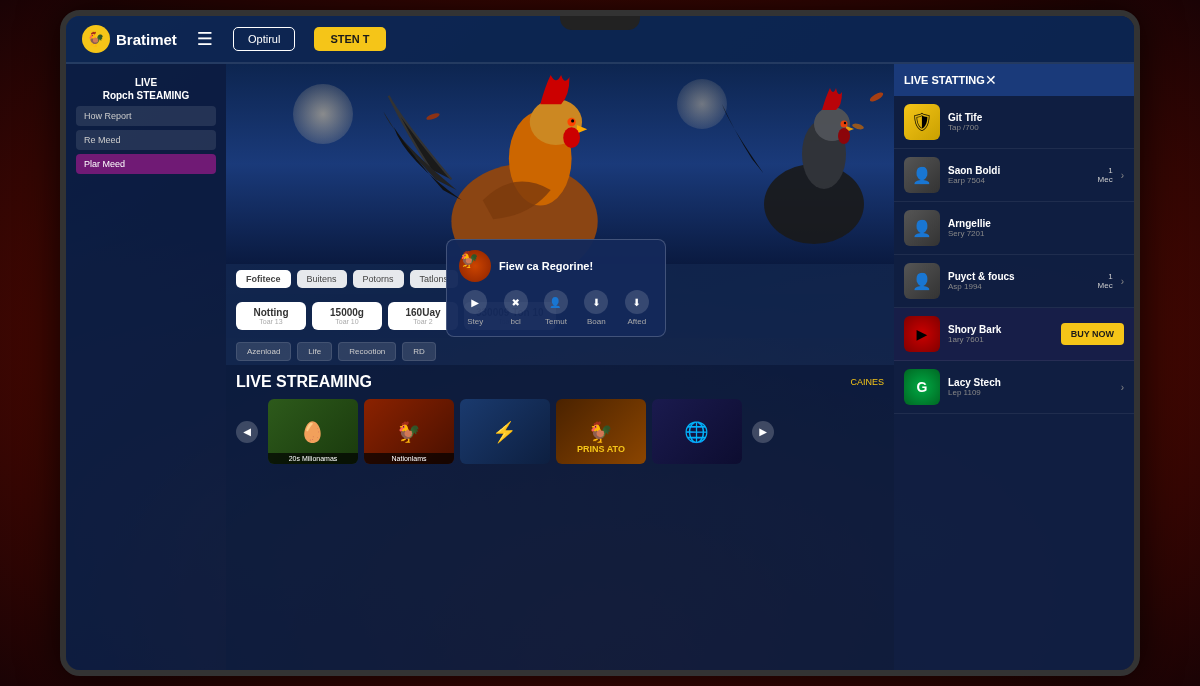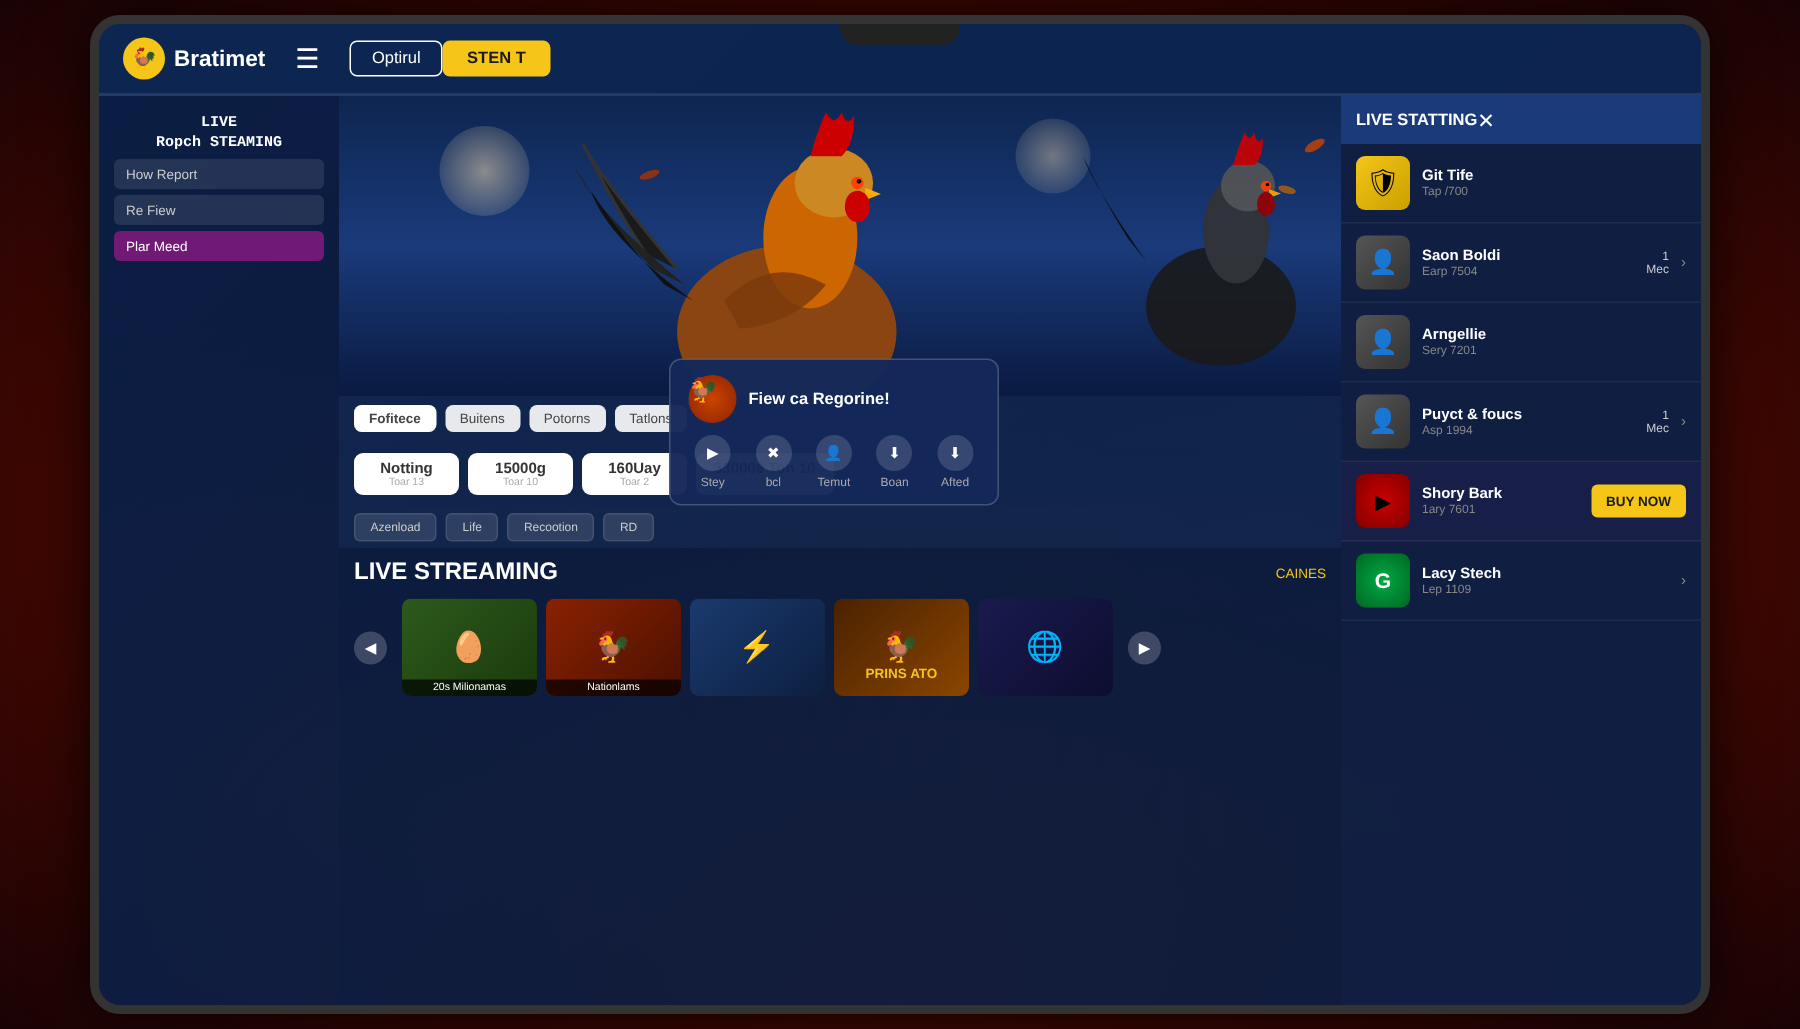--- a/index.html
+++ b/index.html
@@ -100,21 +100,21 @@
     .nav-link {
       color: #ccc;
       font-size: 12px;
       padding: 4px 8px;
       cursor: pointer;
       border-radius: 4px;
     }
     .nav-link.active { color: white; font-weight: bold; }
     .nav-actions {
       display: flex;
-      gap: 0;
+      gap: 19px;
       align-items: center;
     }
     .btn-outline {
       border: 1px solid white;
       color: white;
       background: transparent;
       padding: 5px 14px;
       border-radius: 5px;
       font-size: 11px;
       cursor: pointer;
@@ -524,24 +524,24 @@
     <div class="nav-hamburger">☰</div>
     <div class="nav-actions">
       <button class="btn-outline">Optirul</button>
       <button class="btn-primary">STEN T</button>
     </div>
   </div>
 
   <div class="main-content">
 
     <div class="left-panel">
-      <div class="side-menu-title" style="white-space:pre-line;font-family:Liberation Mono, monospace;">LIVE
+      <div class="side-menu-title" style="white-space:pre-line;">LIVE
 Ropch STEAMING</div>
       <div class="side-menu-item">How Report</div>
-      <div class="side-menu-item">Re Fiew</div>
+      <div class="side-menu-item">Re Meed</div>
       <div class="side-menu-item active">Plar Meed</div>
     </div>
 
     <div class="center-area">
 
       <div class="hero-video">
 
         <svg class="rooster-svg-container" viewBox="0 0 300 220">
 
           <ellipse cx="140" cy="160" rx="70" ry="55" fill="#8B4513"></ellipse>

